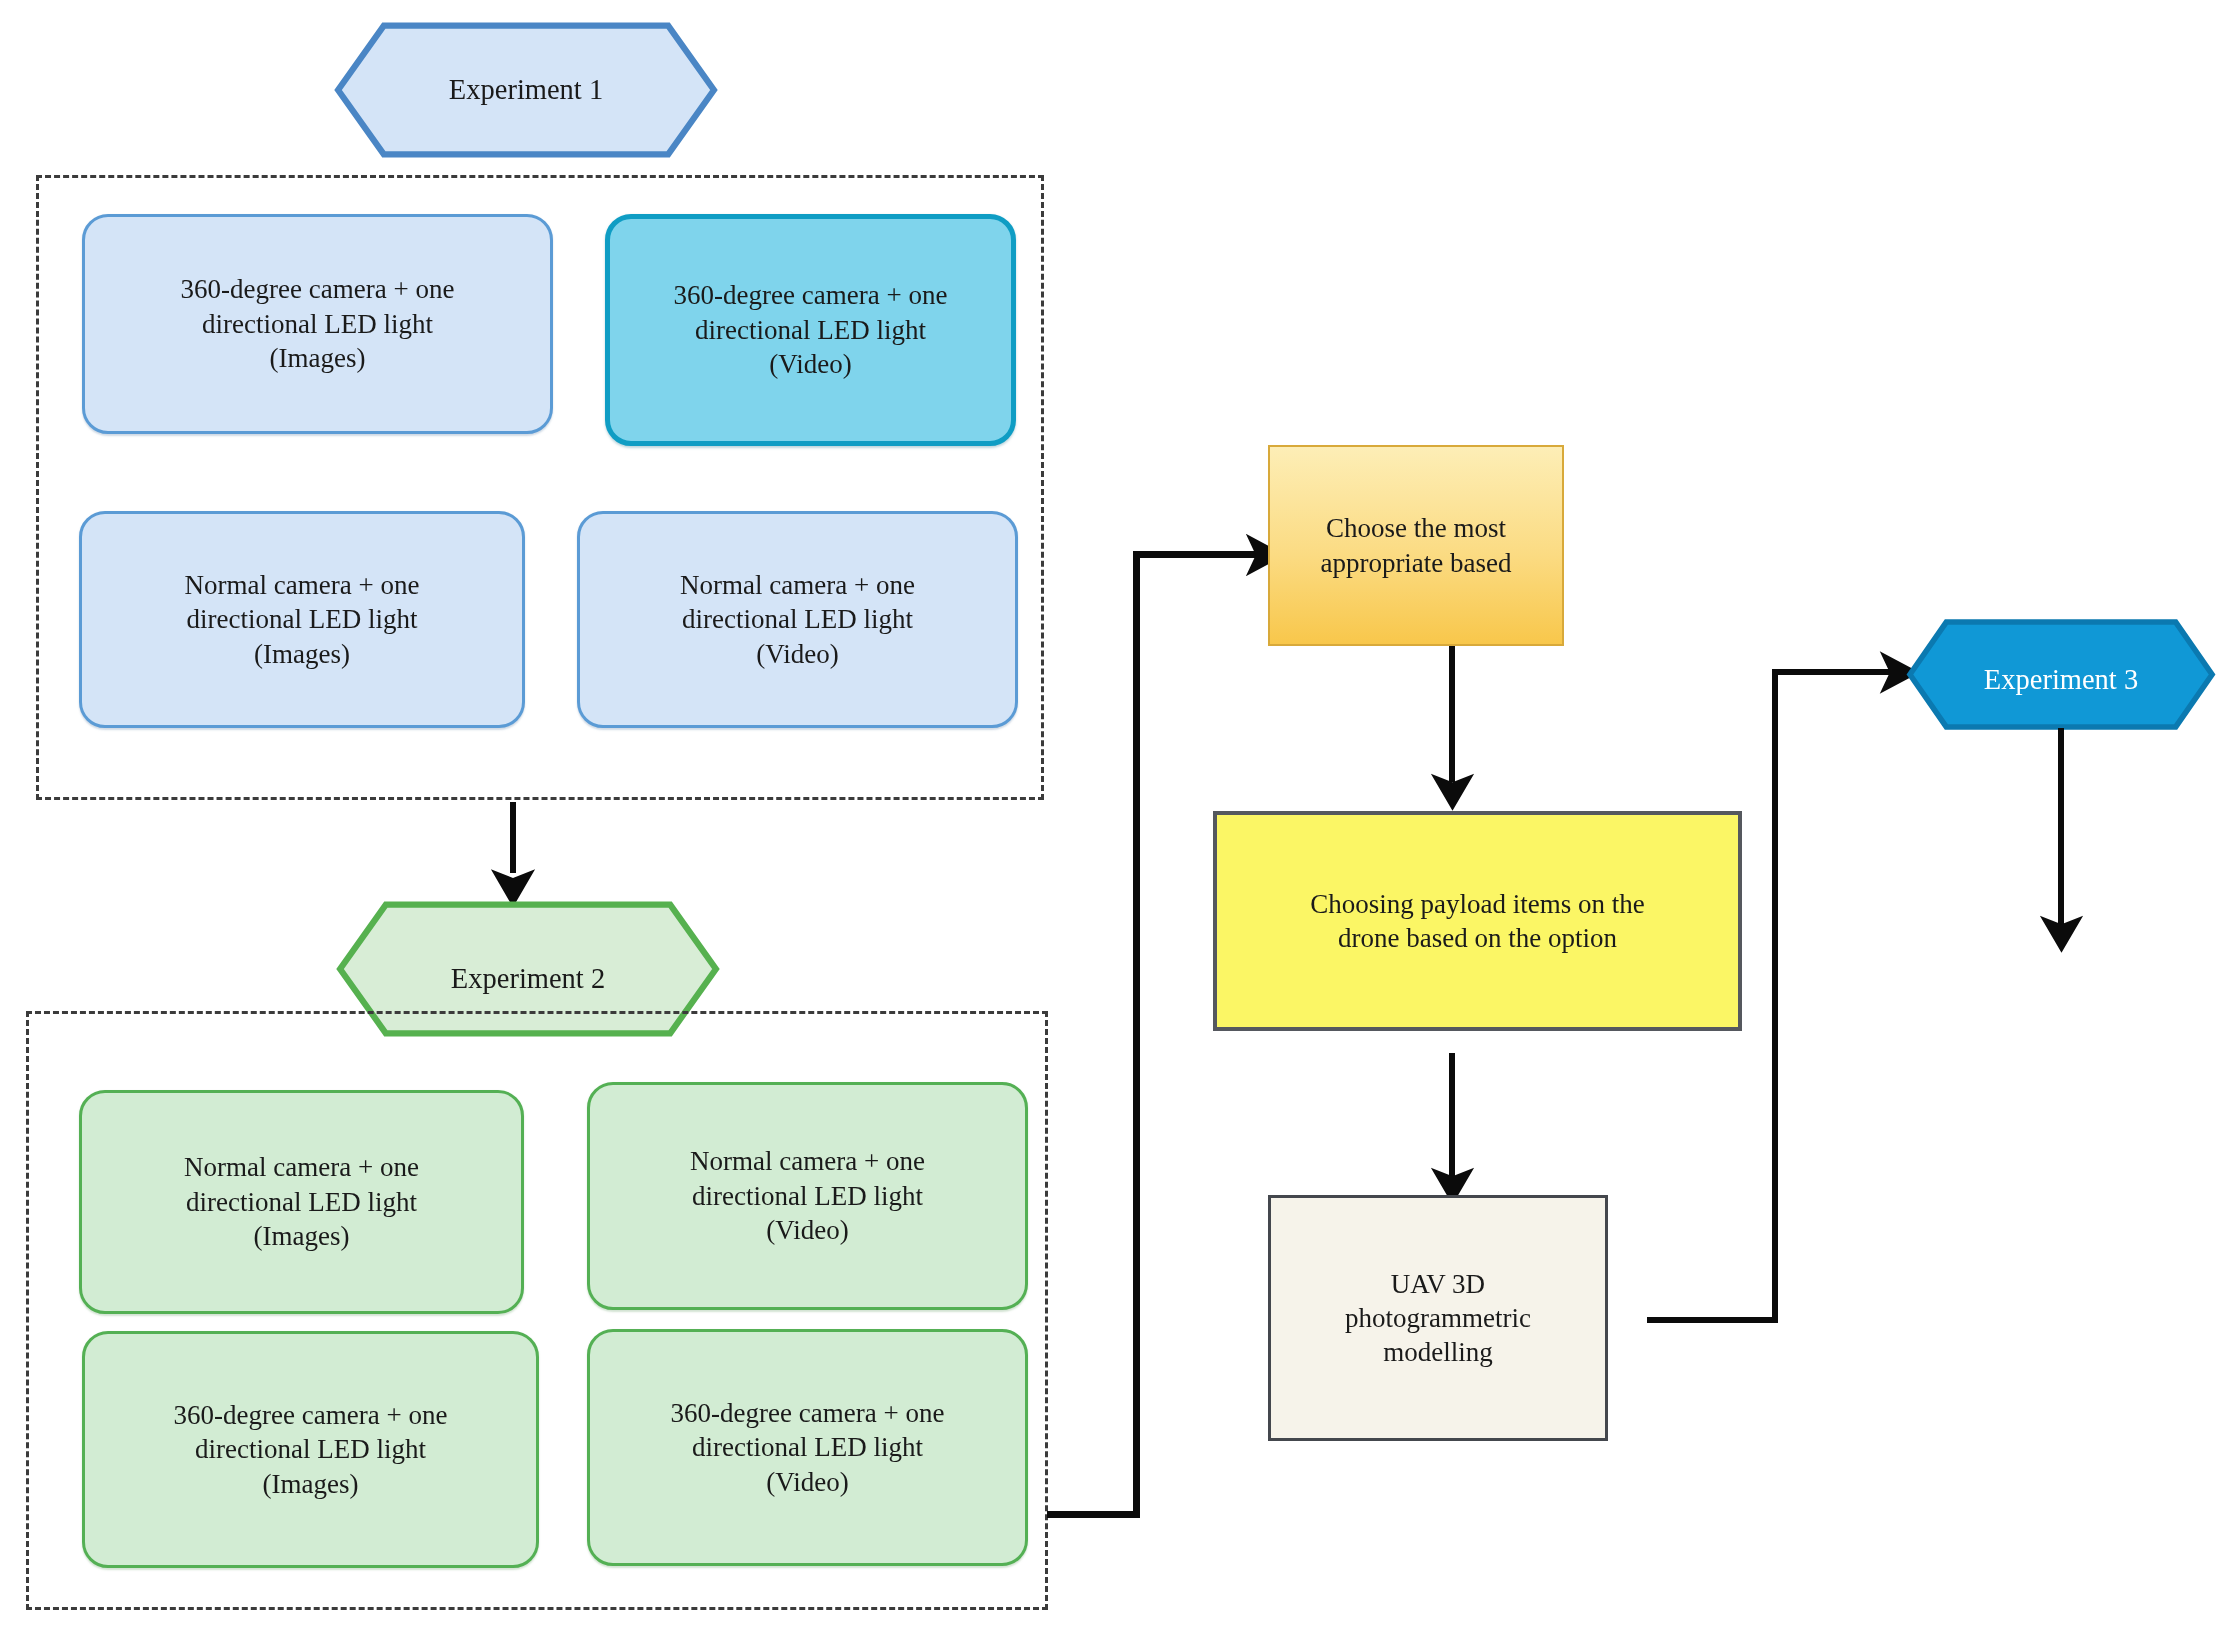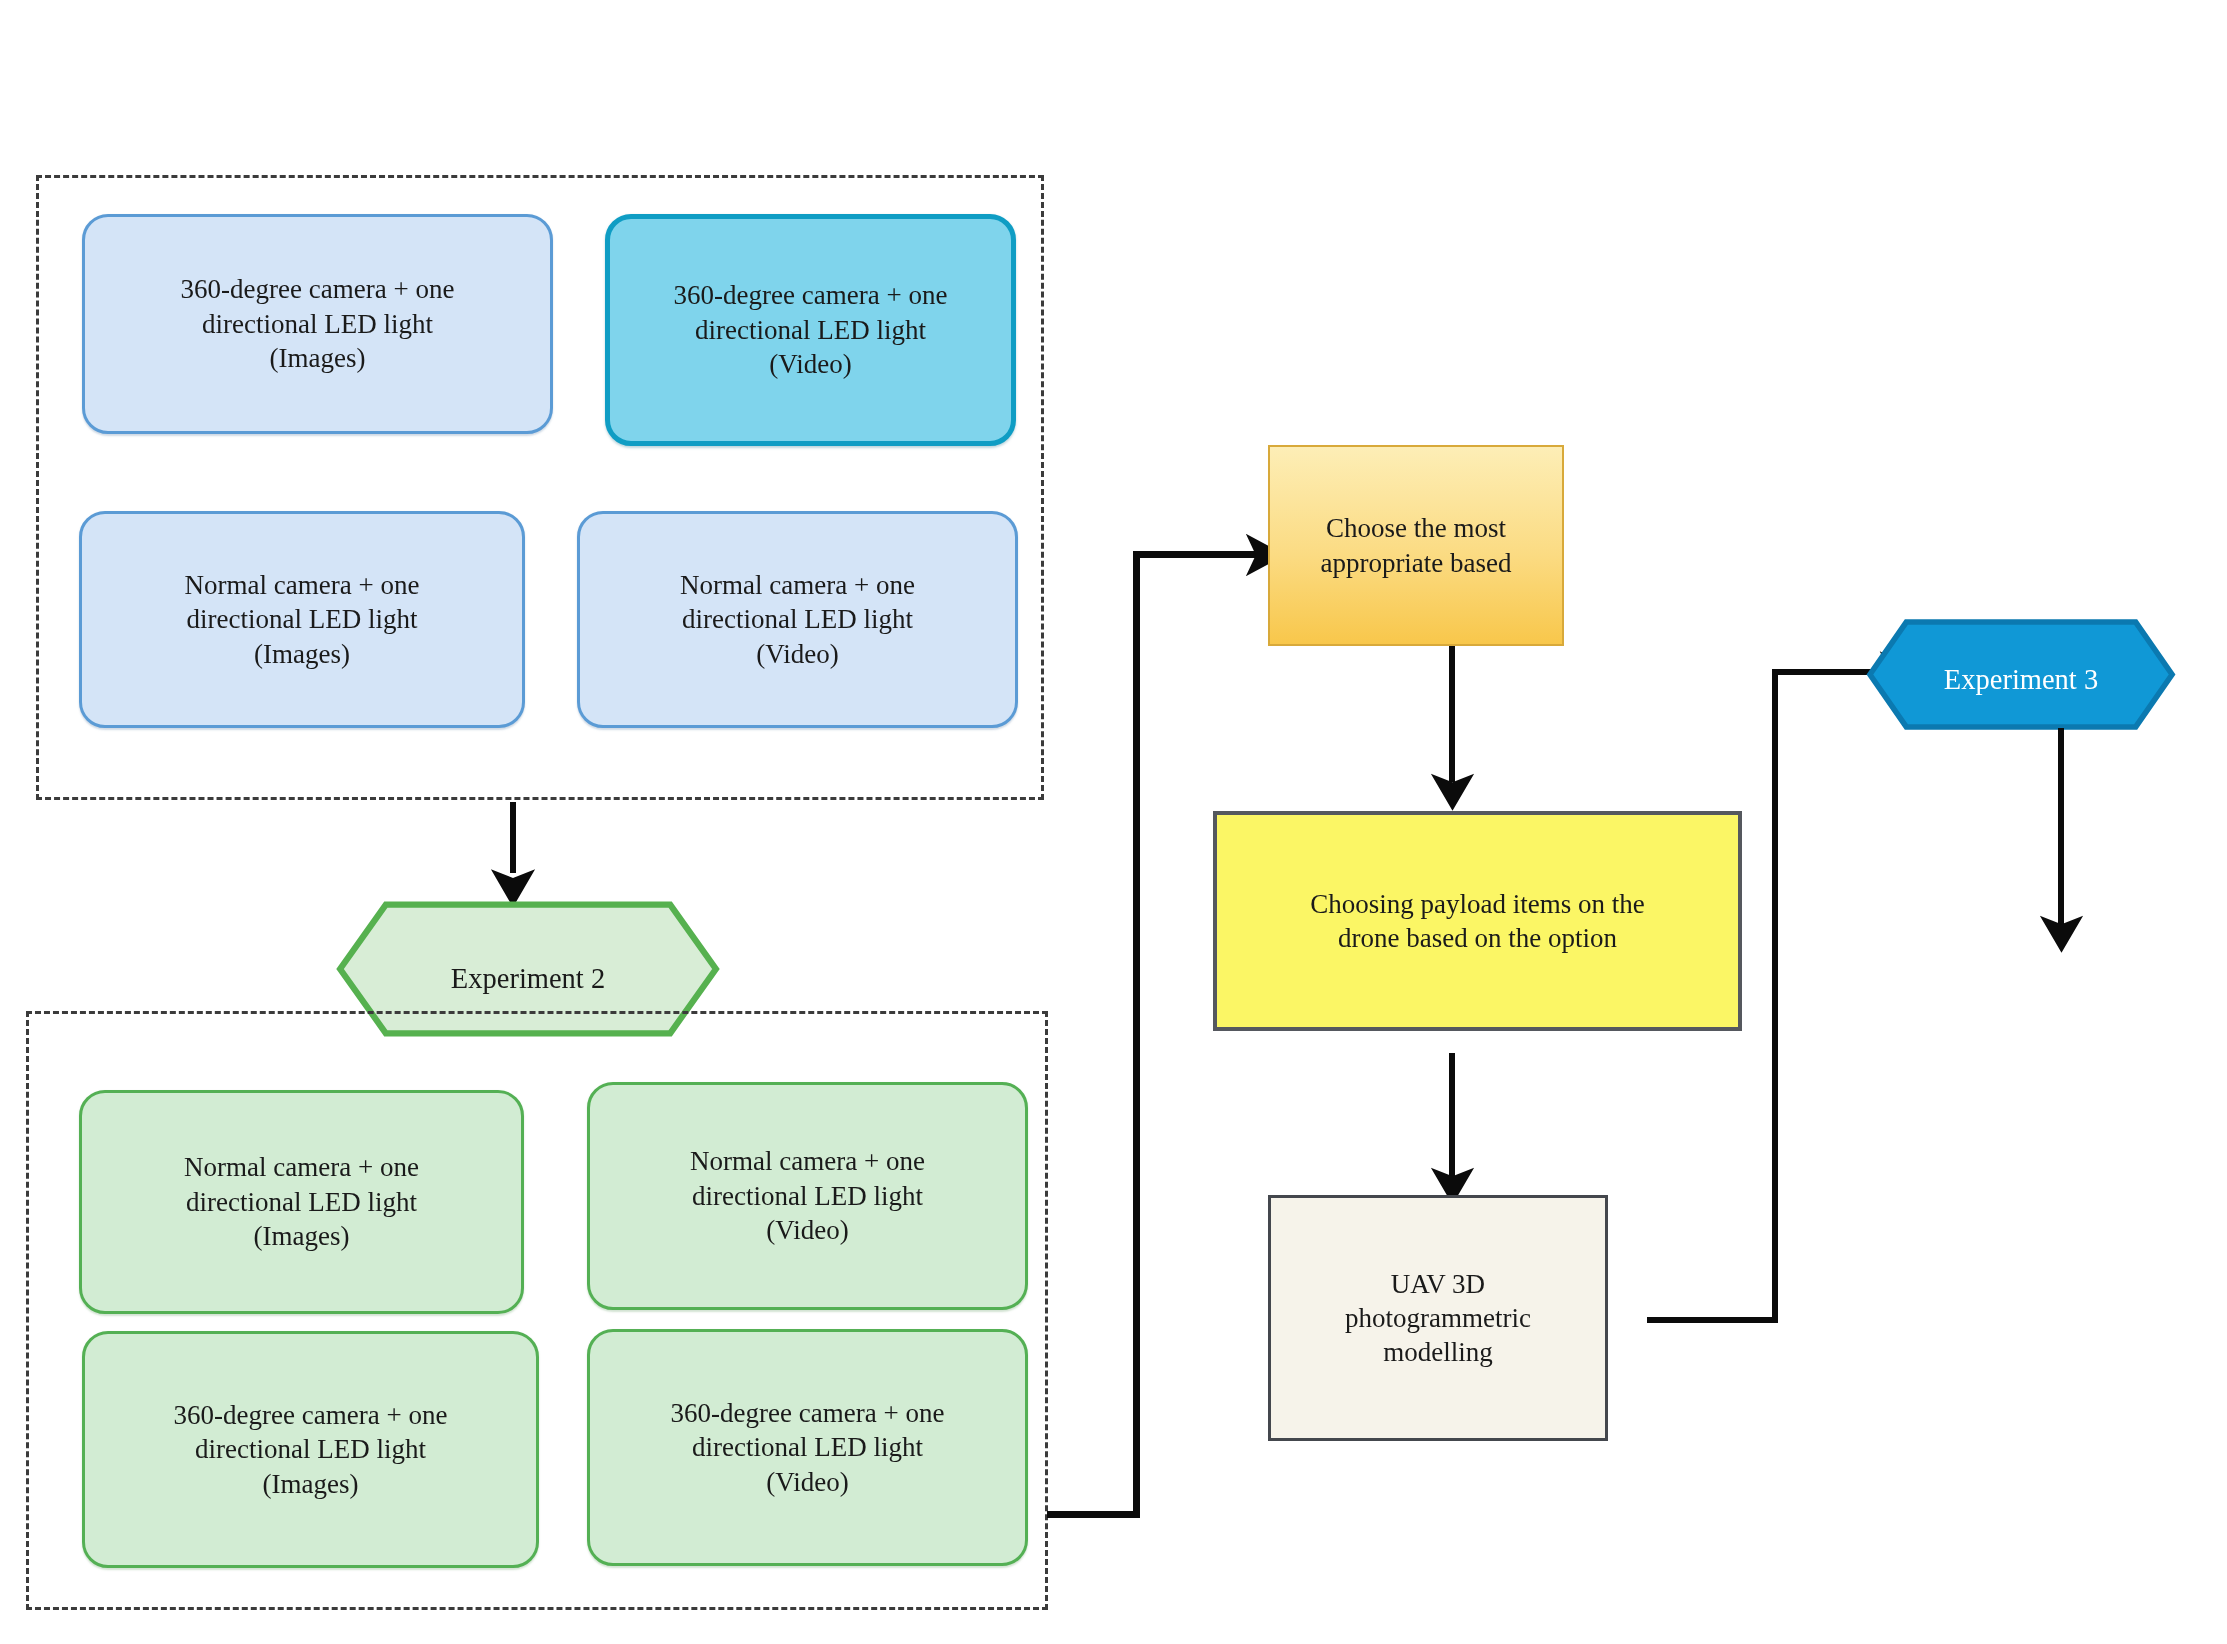--- a/index.html
+++ b/index.html
@@ -104,20 +104,26 @@
 
   .fs-big   { font-size: 28.5px; }
   .fs-card  { font-size: 27px; }
   .fs-node  { font-size: 27px; }
 </style>
 </head>
 <body>
 
 <div id="canvas">
 
+  <div class="abs hex-wrap" style="left:334px; top:22px; width:384px; height:136px;">
+    <svg width="384" height="136" viewBox="0 0 620 220" class="arrowhead">
+      <polygon points="80,6 540,6 614,110 540,214 80,214 6,110" fill="#d4e4f7" stroke="#4a86c5" stroke-width="10"></polygon>
+    </svg>
+    <div class="hex-label fs-big">Experiment 1</div>
+  </div>
 
   <div class="abs group-box" style="left:36px; top:175px; width:1008px; height:625px;"></div>
 
   <div class="abs card card-blue fs-card" style="left:82px; top:214px; width:471px; height:220px;">
     <span>
       <span>360-degree camera + one</span><br>
       <span>directional LED light</span><br>
       <span>(Images)</span>
     </span>
   </div>
@@ -231,21 +237,21 @@
     </span>
   </div>
 
   <div class="abs line-h" style="left:1647px; top:1317px; width:131px; height:6.2px;"></div>
   <div class="abs line-v" style="left:1772px; top:669px; width:6.2px; height:651px;"></div>
   <div class="abs line-h" style="left:1772px; top:669px; width:118px; height:6.2px;"></div>
   <svg class="abs arrowhead" style="left:1876px; top:650px;" width="45" height="45" viewBox="0 0 72 72">
     <polygon points="70,36 6,2 22,36 6,70" fill="#0b0b0b"></polygon>
   </svg>
 
-  <div class="abs hex-wrap" style="left:1866px; top:619px; width:310px; height:122px;">
+  <div class="abs hex-wrap" style="left:1906px; top:619px; width:310px; height:122px;">
     <svg width="310" height="111" viewBox="0 0 500 180" class="arrowhead">
       <polygon points="64,5 436,5 495,90 436,175 64,175 5,90" fill="#1098d6" stroke="#0b79b0" stroke-width="9"></polygon>
     </svg>
     <div class="hex-label fs-big light">Experiment 3</div>
   </div>
 
   <div class="abs line-v" style="left:2058px; top:728px; width:6.2px; height:198px;"></div>
   <svg class="abs arrowhead" style="left:2036px; top:912px;" width="51" height="42" viewBox="0 0 82 68">
     <polygon points="41,66 6,6 41,20 76,6" fill="#0b0b0b"></polygon>
   </svg>

